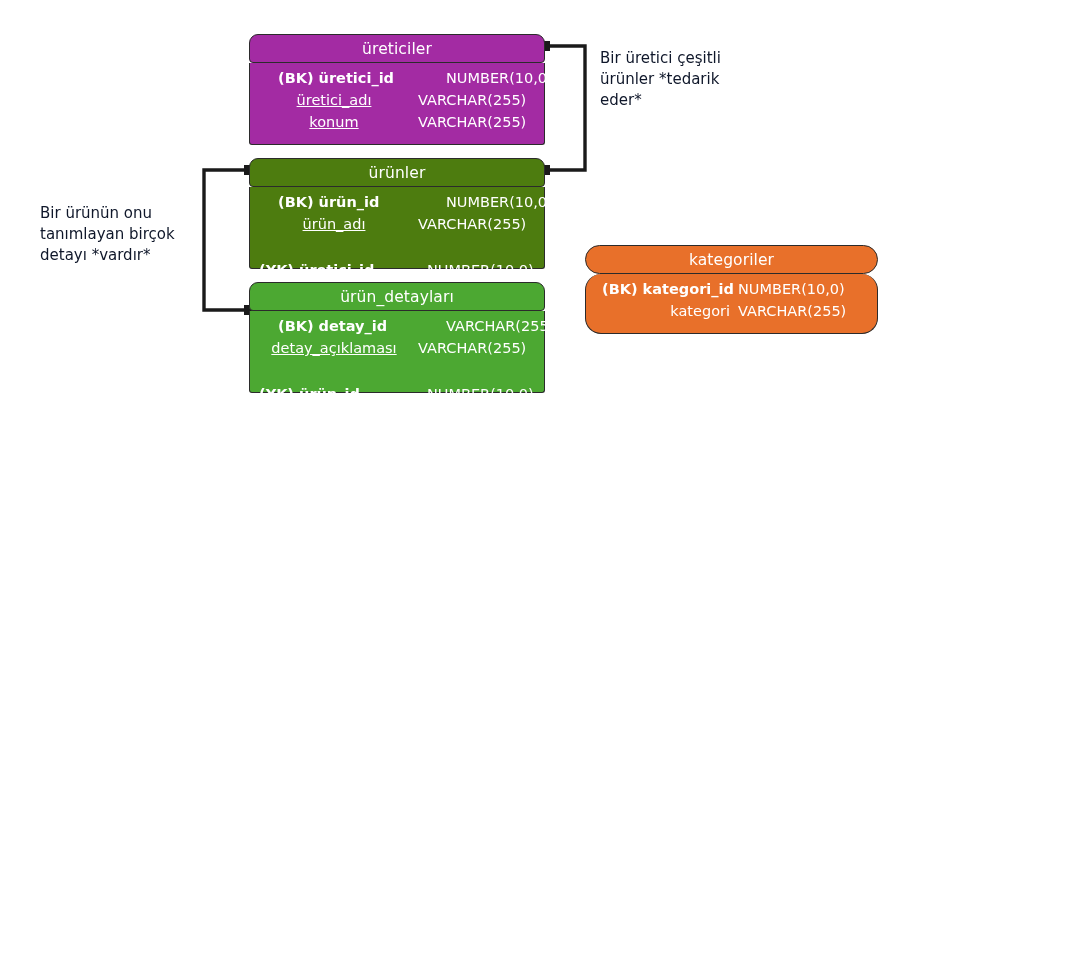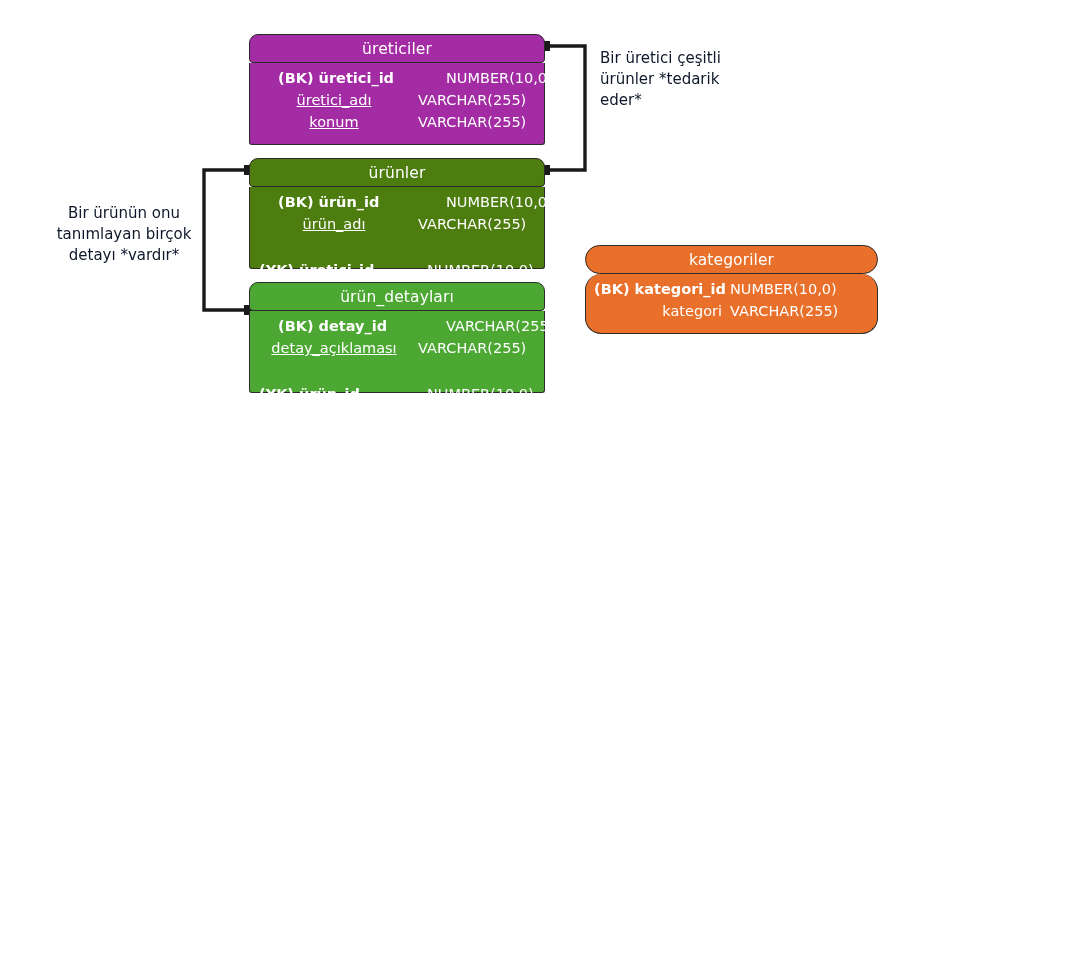--- a/index.html
+++ b/index.html
@@ -84,21 +84,21 @@
   }
   .cols-split .attr-type {
     flex: 0 0 auto;
   }
 
   
   .cols-center .attr-name {
     width: 128px;
     flex: 0 0 128px;
     text-align: right;
-    padding-left: 8px;
+    padding-left: 16px;
   }
   .cols-center .attr-type {
     flex: 0 0 auto;
     padding-left: 8px;
   }
 
   
   .e-ureticiler .entity-header,
   .e-ureticiler .entity-body { background: #a32ba3; }
   .e-urunler .entity-header,
@@ -109,21 +109,21 @@
   .e-kategoriler .entity-body { background: #e8702a; border-radius: 16px; }
 
   
   .annotation {
     position: absolute;
     color: #0f172a;
     font-size: 15px;
     line-height: 21px;
     white-space: pre-line;
   }
-  .annotation.right-align { text-align: center; }
+  .annotation.right-align { text-align: left; }
   .annotation.left-align  { text-align: left; }
 </style>
 </head>
 <body>
 
 <div id="canvas">
 
   <svg id="connectors" viewBox="0 0 1088 976" width="1088" height="976">
 
     <g>

